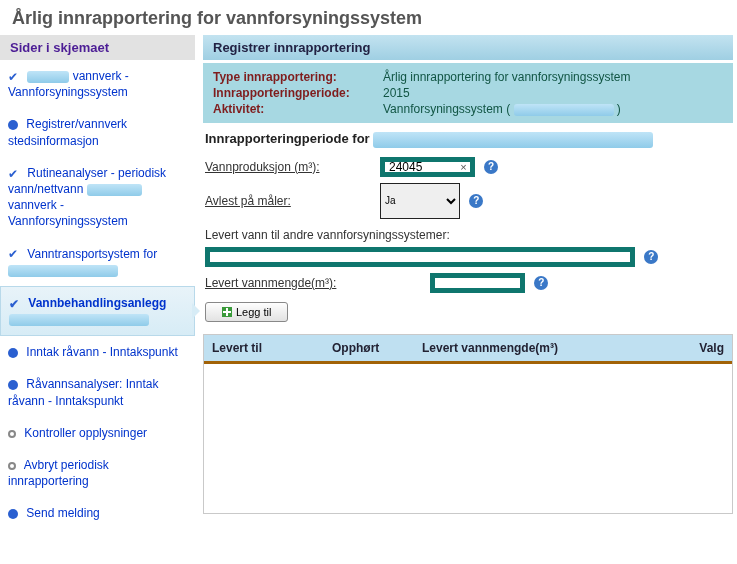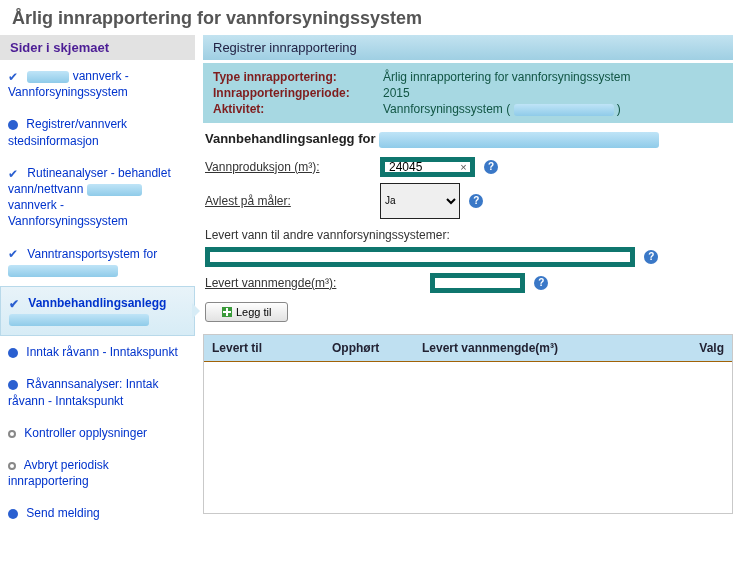--- a/index.html
+++ b/index.html
@@ -87,21 +87,21 @@
     height: 12px;
     vertical-align: middle;
   }
   .main {
     flex: 1;
     padding: 0 4px 0 8px;
   }
   .main-header {
     background: #a8d6e8;
     background: linear-gradient(#c3e3f0, #9fcfe3);
-    font-weight: normal;
+    font-weight: bold;
     font-size: 13px;
     color: #224;
     padding: 5px 10px;
   }
   .info-box {
     background: #a7d8e2;
     padding: 6px 10px;
     margin-top: 3px;
     color: #154;
   }
@@ -188,21 +188,21 @@
     height: 180px;
     overflow: hidden;
   }
   .table-head {
     background: #bfe0f1;
     display: flex;
     font-weight: bold;
     font-size: 12px;
     color: #223;
     padding: 6px 8px;
-    border-bottom: 1px solid #a16207;
+    border-bottom: 3px solid #a16207;
   }
   .th1 { width: 120px; }
   .th2 { width: 90px; }
   .th3 { flex: 1; }
   .th4 { width: 60px; text-align: right; }
   .block-label { padding: 6px 2px 2px 2px; }
 </style>
 </head>
 <body>
 
@@ -218,21 +218,21 @@
       <span>vannverk - Vannforsyningssystem</span>
     </div>
 
     <div class="sidebar-item">
       <span class="bullet"></span>
       <span>Registrer/vannverk stedsinformasjon</span>
     </div>
 
     <div class="sidebar-item">
       <span class="check"></span>
-      <span>Rutineanalyser - behandlet vann/nettvann</span>
+      <span>Rutineanalyser - periodisk vann/nettvann</span>
       <span class="redact" style="width:55px"></span>
       <span>vannverk - Vannforsyningssystem</span>
     </div>
 
     <div class="sidebar-item">
       <span class="check"></span>
       <span>Vanntransportsystem for</span><br>
       <span class="redact" style="width:110px"></span>
     </div>
 
@@ -284,21 +284,21 @@
         <div class="info-label">Aktivitet:</div>
         <div class="info-value">
           <span>Vannforsyningssystem (</span>
           <span class="redact" style="width:100px"></span>
           <span>)</span>
         </div>
       </div>
     </div>
 
     <div class="section-title">
-      <span>Vannbehandlingsanlegg for</span>
+      <span>Innrapporteringperiode for</span>
       <span class="redact" style="width:280px"></span>
     </div>
 
     <div class="form-row">
       <div class="form-label">Vannproduksjon (m³):</div>
       <div class="form-field">
         <input type="text" value="24045" style="">
         <span class="clear-x">×</span>
         <span class="help">?</span>
       </div>

